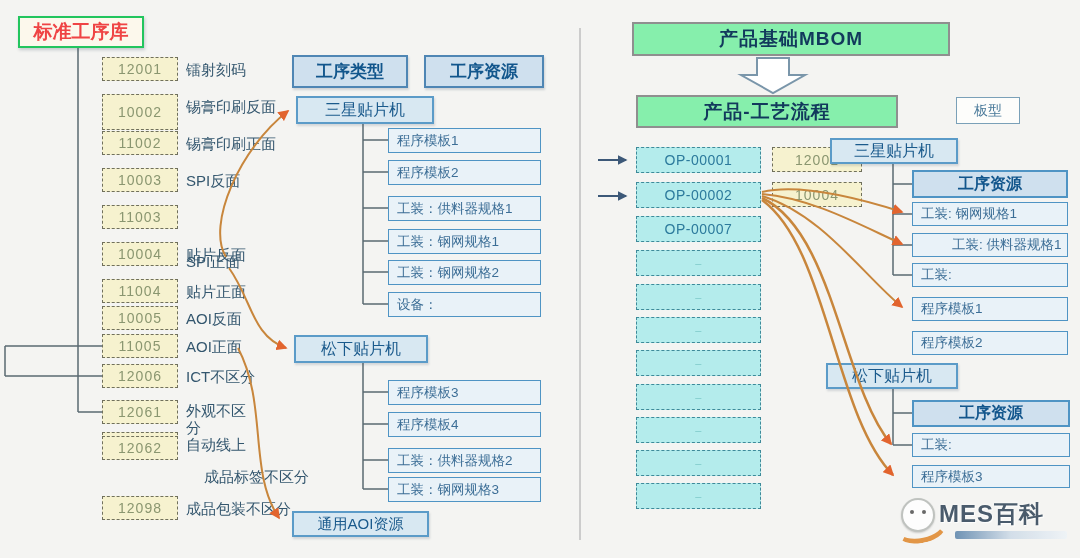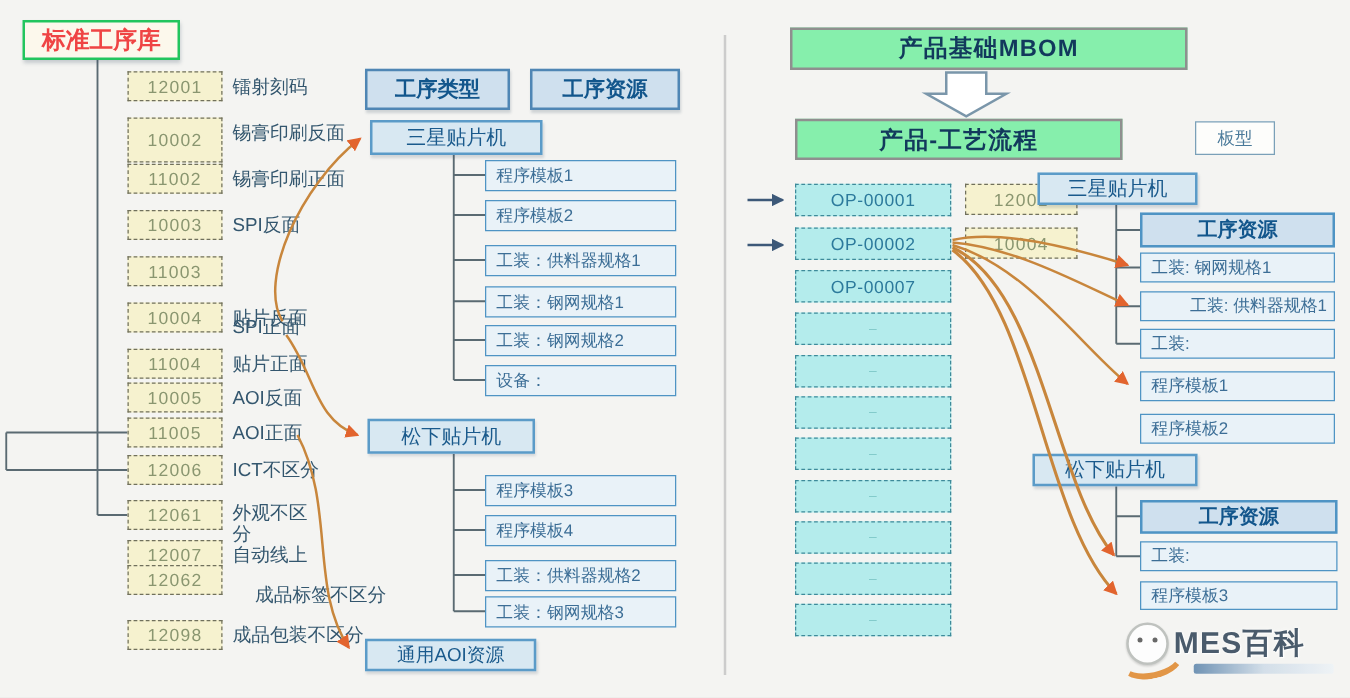--- a/index.html
+++ b/index.html
@@ -103,21 +103,21 @@
   <div class="bx code" style="left:102px;top:306px;width:76px;height:24px;">10005</div>
   <div class="plabel" style="left:186px;top:310px;">AOI反面</div>
   <div class="bx code" style="left:102px;top:334px;width:76px;height:24px;">11005</div>
   <div class="plabel" style="left:186px;top:338px;">AOI正面</div>
   <div class="bx code" style="left:102px;top:364px;width:76px;height:24px;">12006</div>
   <div class="plabel" style="left:186px;top:368px;">ICT不区分</div>
   <div class="bx code" style="left:102px;top:400px;width:76px;height:24px;">12061</div>
   <div class="plabel" style="left:186px;top:402px;width:66px;">外观不区分</div>
   <div class="bx code" style="left:102px;top:432px;width:76px;height:24px;">12007</div>
   <div class="plabel" style="left:186px;top:436px;">自动线上</div>
-  <div class="bx code" style="left:102px;top:452px;width:76px;height:24px;">12062</div>
+  <div class="bx code" style="left:102px;top:436px;width:76px;height:24px;">12062</div>
   <div class="plabel" style="left:204px;top:468px;">成品标签不区分</div>
   <div class="bx code" style="left:102px;top:496px;width:76px;height:24px;">12098</div>
   <div class="plabel" style="left:186px;top:500px;">成品包装不区分</div>
 
   <div class="bx hdr" style="left:292px;top:55px;width:116px;height:33px;">工序类型</div>
   <div class="bx hdr" style="left:424px;top:55px;width:120px;height:33px;">工序资源</div>
 
   <div class="bx mach" style="left:296px;top:96px;width:138px;height:28px;">三星贴片机</div>
   <div class="bx res" style="left:388px;top:128px;width:153px;height:25px;">程序模板1</div>
   <div class="bx res" style="left:388px;top:160px;width:153px;height:25px;">程序模板2</div>

